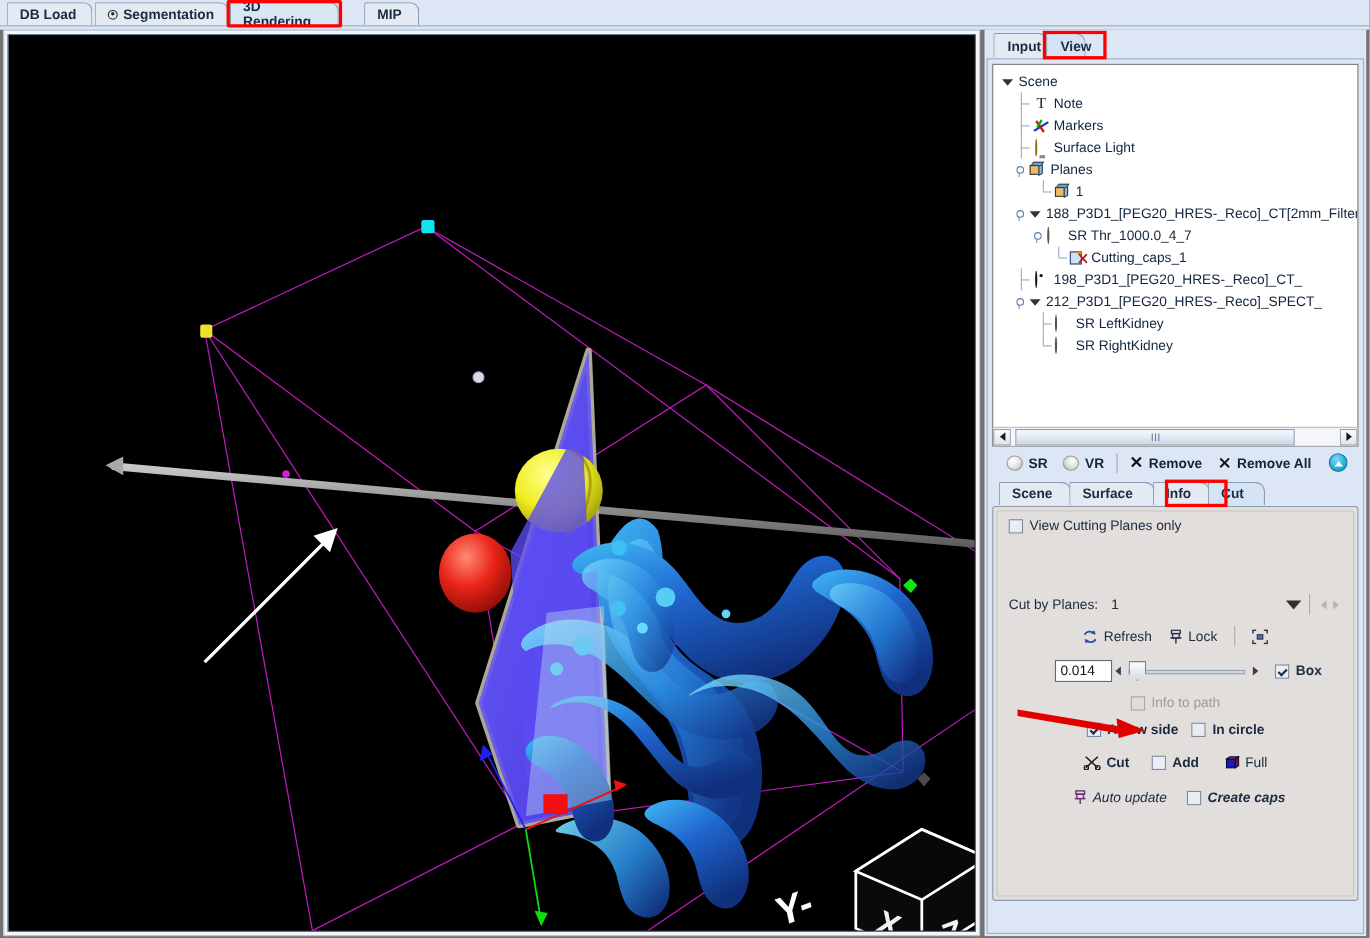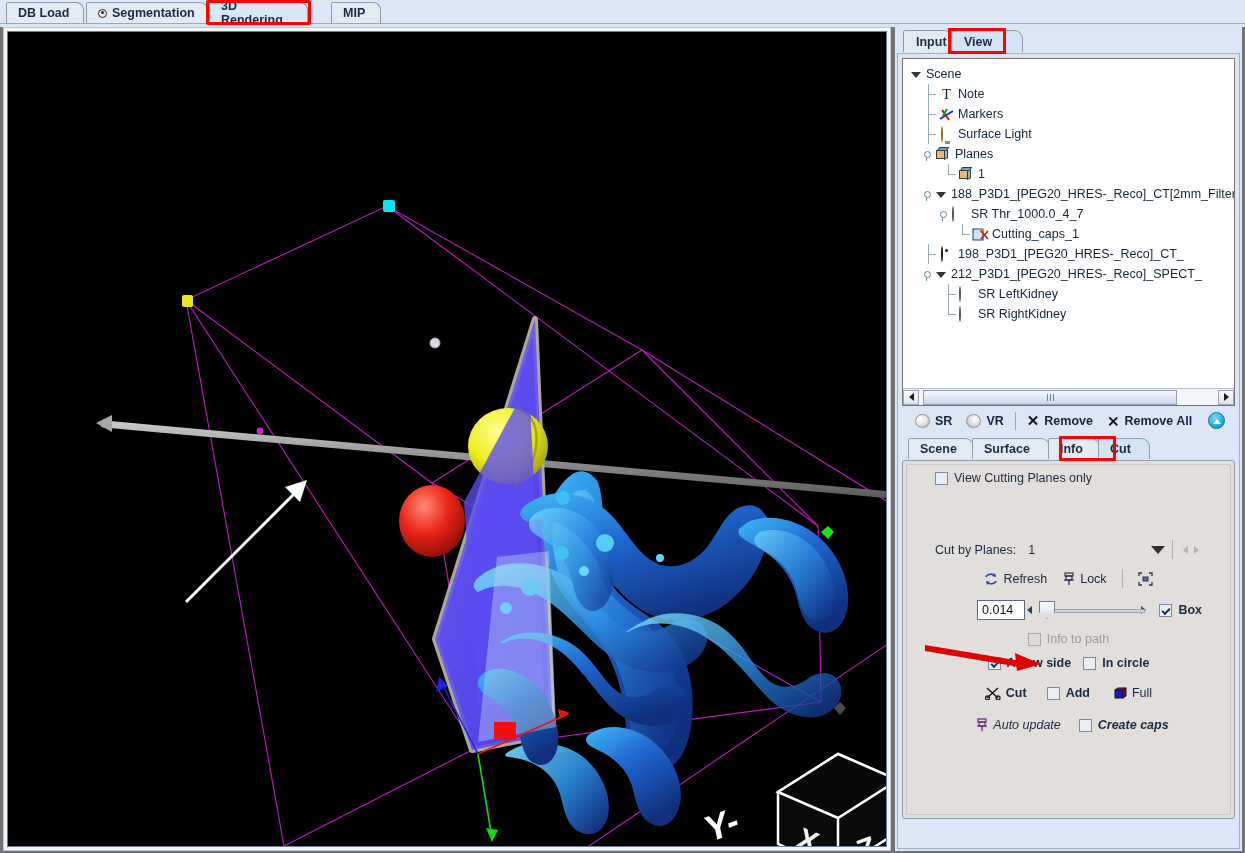--- a/index.html
+++ b/index.html
@@ -195,21 +195,21 @@
   .subtab.sel { background: #d4e4f5; }
   #hl-cut {
     position: absolute; left: 157px; top: 0px; width: 57px; height: 25px;
     border: 3px solid #ff0000; pointer-events: none; z-index: 9;
   }
 
   
   #cutpanel {
     position: relative; height: 359px; margin-top: 0;
     background: #e1dedb; border: 1px solid #8c9bb0; border-radius: 3px;
-    padding: 10px 32px;
+    padding: 10px 14px;
   }
   .cpl-row { display: flex; align-items: center; }
   .cb {
     width: 13px; height: 13px; background: #e9eef5; border: 1px solid #7b8b9e;
     flex: none; position: relative; display:inline-block;
   }
   .cb.checked::after {
     content: ""; position: absolute; left: 2px; top: 3px; width: 6px; height: 3px;
     border-left: 2px solid #18304d; border-bottom: 2px solid #18304d;
     transform: rotate(-45deg);
@@ -437,21 +437,21 @@
       </svg>
     </div>
   </div>
 
   <div id="rightpanel">
 
     <div id="rp-tabrow">
       <div class="stab" style="left:8px;width:50px;">
         <span>Input</span>
       </div>
-      <div class="stab sel" style="left:56px;width:72px;">
+      <div class="stab sel" style="left:56px;width:36px;">
         <span>View</span>
       </div>
       <div id="hl-view"></div>
     </div>
 
     <div id="rp-body">
 
       <div id="treebox">
         <div id="tree">
 

